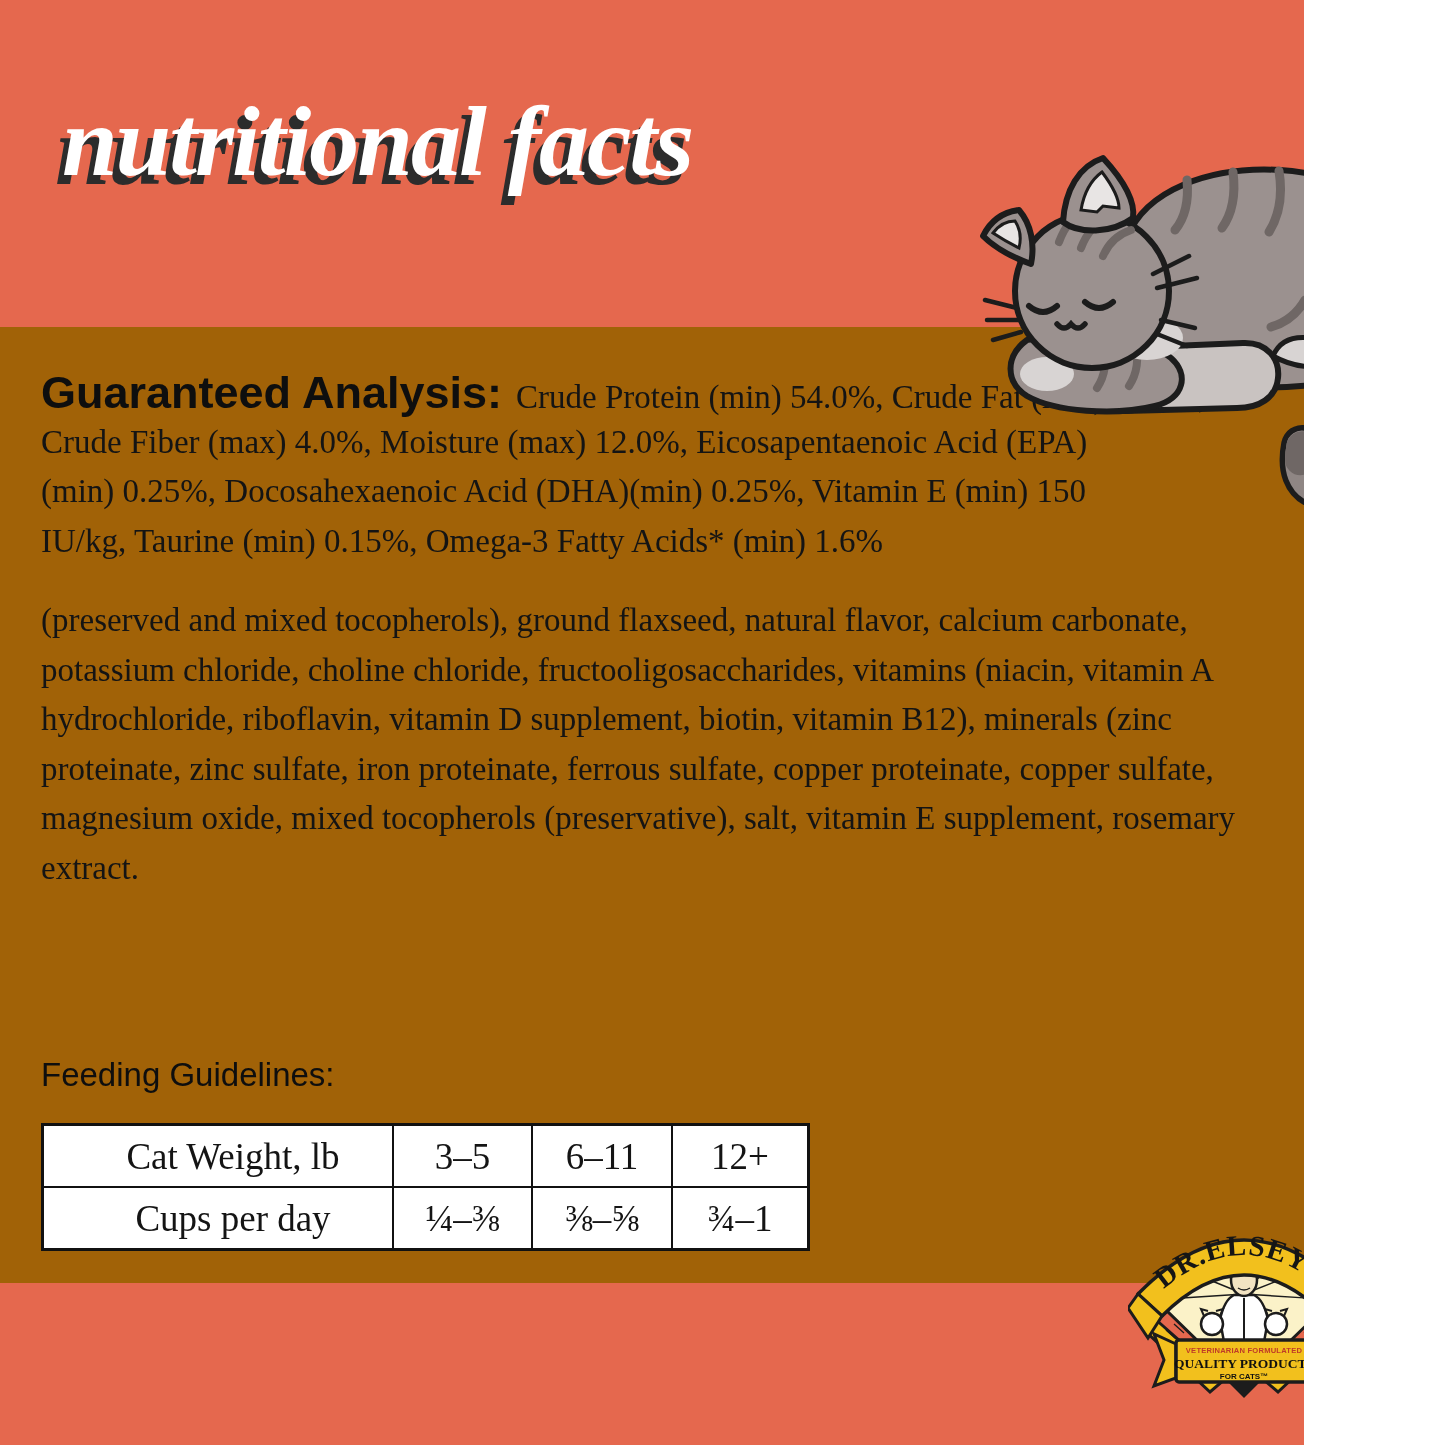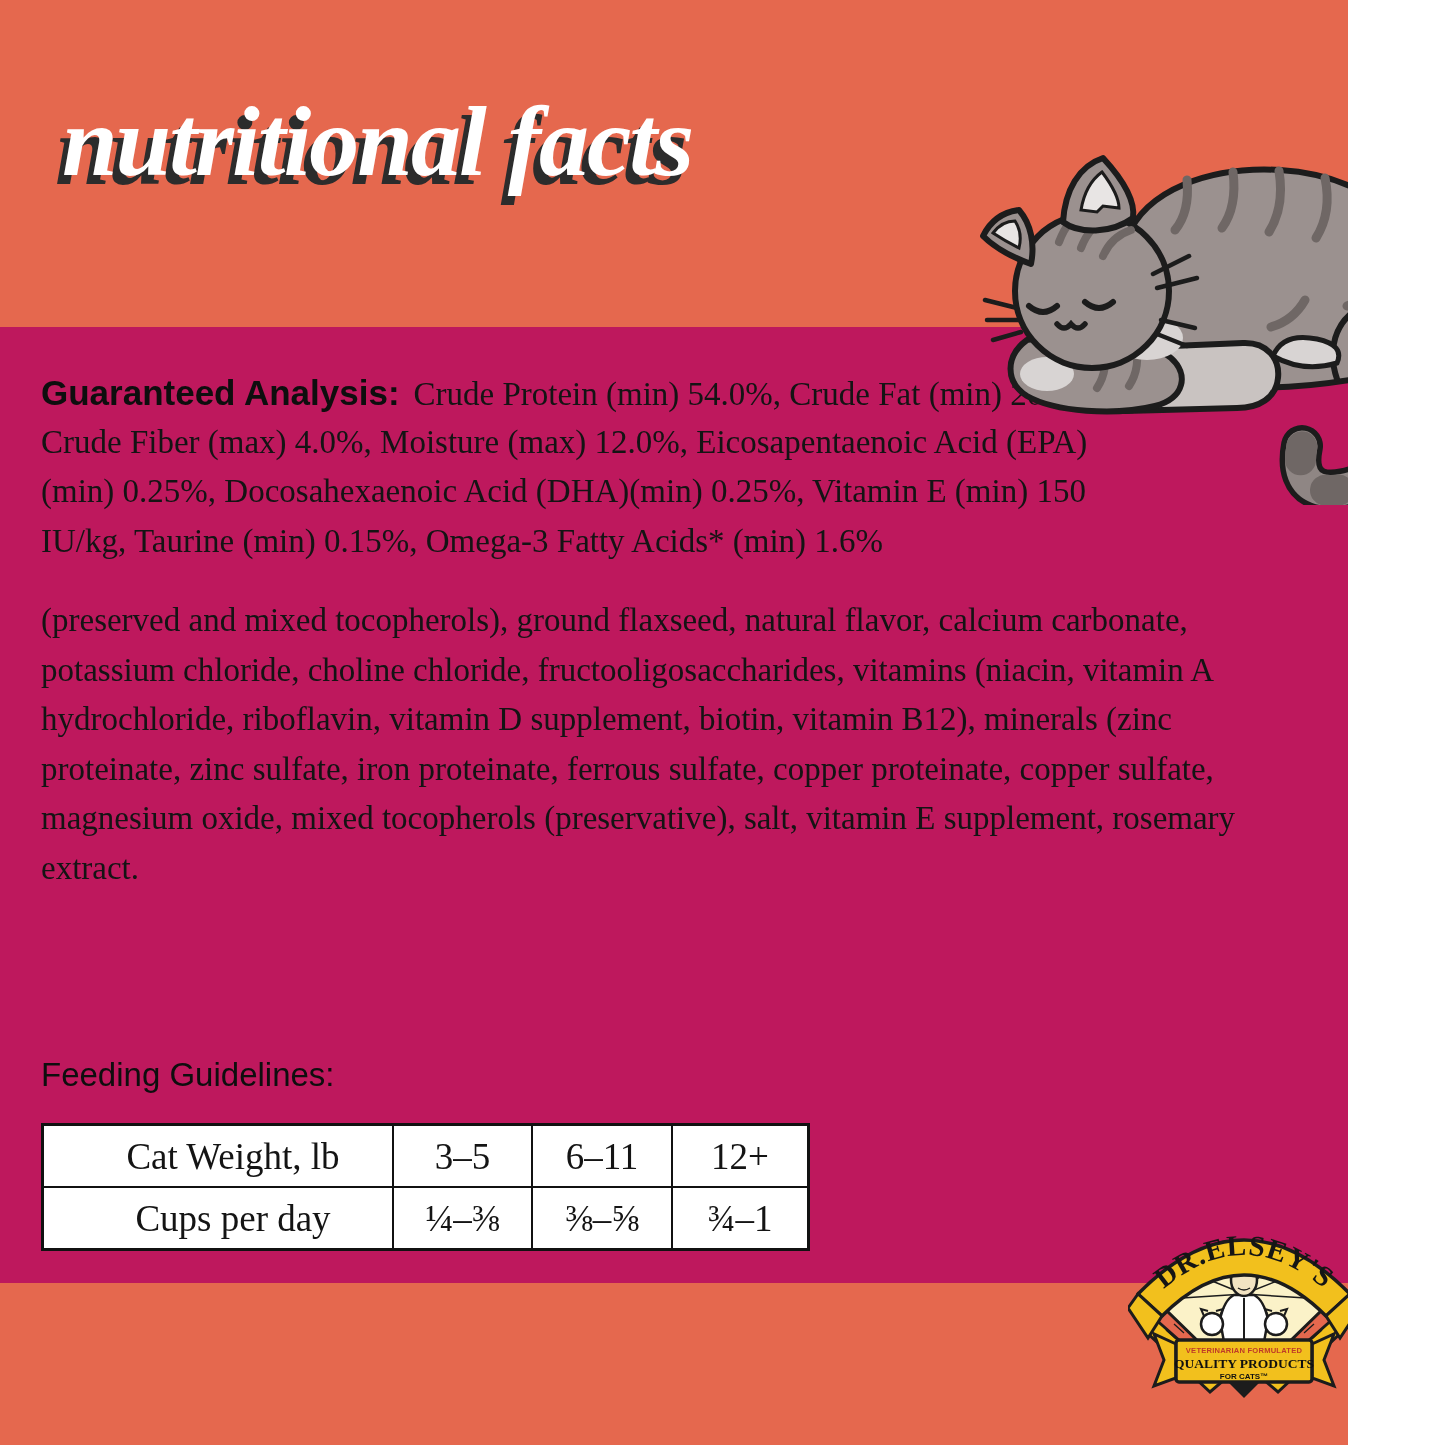--- a/index.html
+++ b/index.html
@@ -1,20 +1,19 @@
 <!DOCTYPE html>
 <html><head>
 <meta charset="utf-8">
 <style>
   html,body { margin:0; padding:0; background:#ffffff; }
   .page {
     position:relative; width:1304px; height:1445px; overflow:hidden;
-    background:#be185d; color:#151515;
+    background:#a16207; color:#151515;
     font-family:"Liberation Serif", serif;
-    padding-left:44px;
   }
   .banner {
     position:absolute; left:0; top:0; width:1445px; height:327px;
     background:#E5684E;
   }
   .bottom-band {
     position:absolute; left:0; top:1283px; width:1445px; height:162px;
     background:#E5684E;
   }
   .title {
@@ -23,21 +22,21 @@
     font-style:italic; font-weight:700; font-size:100px; letter-spacing:-2px;
     color:#ffffff; text-shadow:-7px 9px 0 #2c2c2c;
     white-space:nowrap; z-index:3;
   }
   .cat-svg { position:absolute; left:975px; top:150px; width:460px; height:355px; z-index:2; }
   .logo-svg { position:absolute; left:1128px; top:1202px; width:232px; height:196px; z-index:3; }
 
   .para { position:absolute; left:41px; white-space:nowrap; font-size:33px; color:#141414; }
   .para .line { height:49.5px; line-height:49.5px; }
   .blabel {
-    font-family:"Liberation Sans", sans-serif; font-weight:700; font-size:35px;
+    font-family:"Liberation Sans", sans-serif; font-weight:700; font-size:45px;
     margin-right:14px; color:#0e0e0e;
   }
   #guaranteed-analysis { top:368px; }
   #ingredients { top:596px; }
 
   .fg-heading {
     position:absolute; left:41px; top:1056px; margin:0;
     font-family:"Liberation Sans", sans-serif; font-weight:400; font-size:33px; color:#0e0e0e;
   }
   .ftable {

